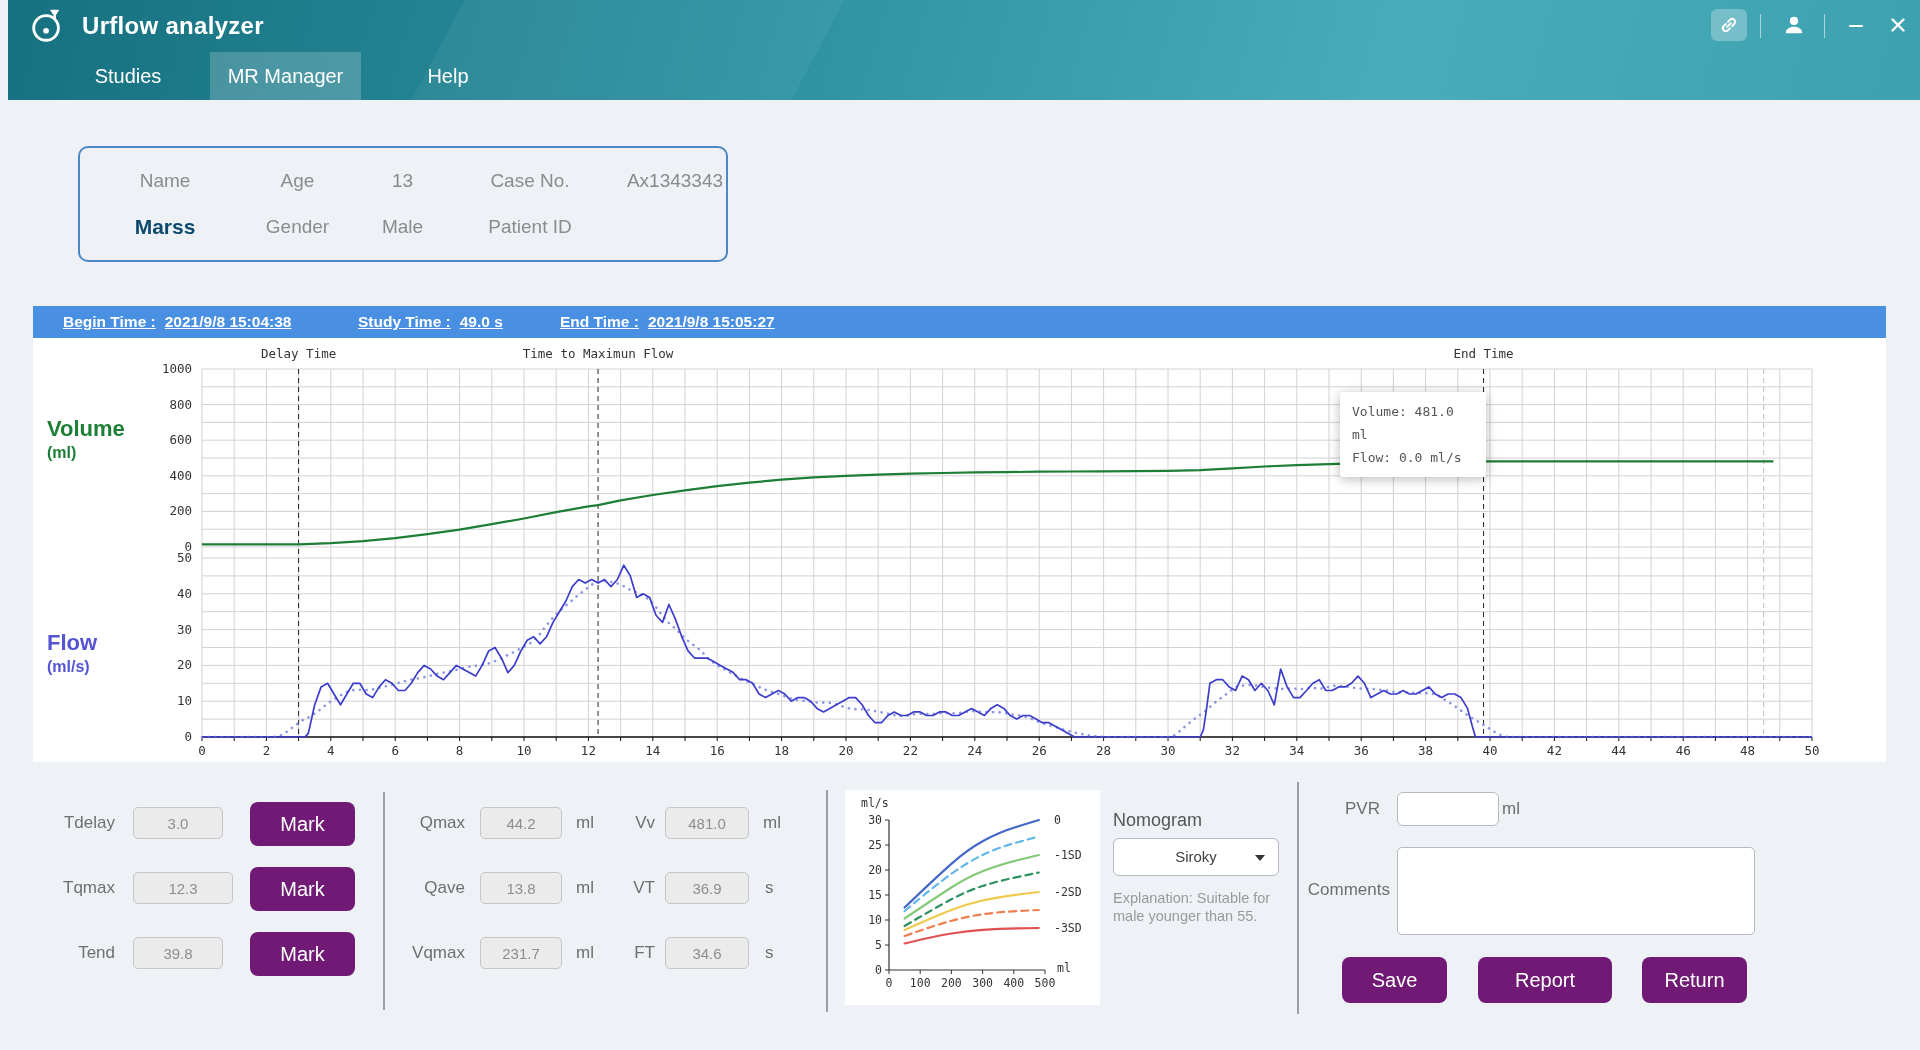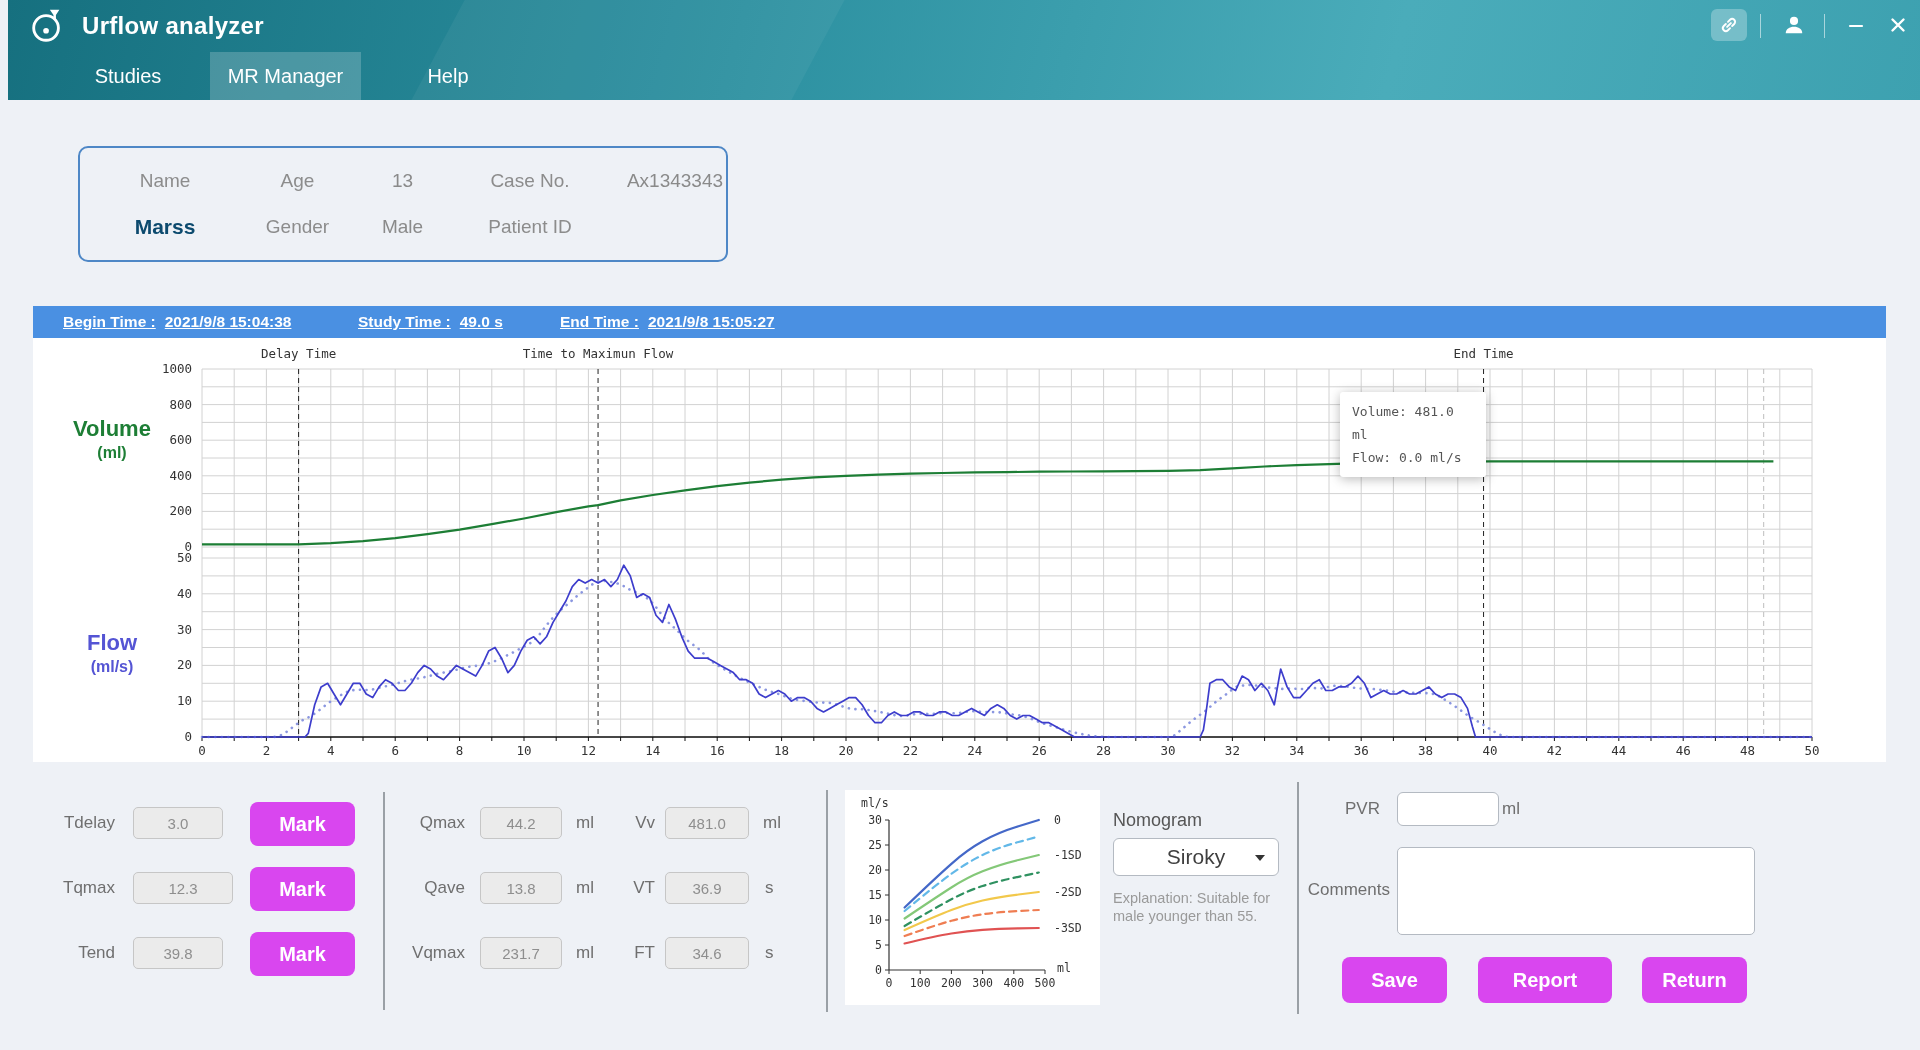--- a/index.html
+++ b/index.html
@@ -32,47 +32,47 @@
   .pc.value { color:#8a8a8a; }
   .pc.strong { font-size:21px; font-weight:bold; color:#0c4a6e; }
 
   
   .timebar { left:33px; top:306px; width:1853px; height:32px; background:#4a90e2; color:#fff; }
   .tb-item { position:absolute; top:0; height:32px; line-height:32px; font-size:15.5px; font-weight:600;text-decoration:underline; }
   .tb-item .val { margin-left:9px; font-weight:600; }
 
   
   .chart-panel { left:33px; top:338px; width:1853px; height:424px; background:#fff; }
-  .axis-title { position:absolute; width:130px; text-align:center; }
+  .axis-title { position:absolute; width:130px; }
   .axis-title .big { display:block; font-size:22px; font-weight:bold; }
   .axis-title .small { display:block; font-size:16px; font-weight:bold; margin-top:2px; }
   .vol-title { left:14px; top:78px; color:#1d7e35; }
   .flow-title { left:14px; top:292px; color:#5454d4; }
   #main-chart text { font-family:"DejaVu Sans Mono", monospace; font-size:12.5px; fill:#333; }
   .tooltip { left:1307px; top:54px; width:146px; background:#fff; border-radius:3px;
     box-shadow:0 2px 12px rgba(0,0,0,.28); padding:8px 12px;
     font-family:"DejaVu Sans Mono", monospace; font-size:13px; color:#555; line-height:23px; }
 
   
   .bottom { left:0; top:762px; width:1920px; height:288px; }
   .vdiv { position:absolute; width:2px; background:#9aa0a6; }
   .m-label { position:absolute; font-size:17px; color:#6f6f6f; line-height:32px; text-align:right; }
   .m-unit  { position:absolute; font-size:17px; color:#6f6f6f; line-height:32px; }
   .ginput { position:absolute; height:32px; background:#ebebeb; border:1px solid #c6c6c6;
     border-radius:5px; color:#8e8e8e; text-align:center; font-size:15px; font-family:inherit; }
   .winput { position:absolute; height:34px; background:#fff; border:1px solid #b4bac2;
     border-radius:6px; font-size:15px; color:#444; padding:0 8px; font-family:inherit; }
-  .cyan-btn { position:absolute; background:#d946ef; border:none; border-radius:8px;
-    color:#fff; font-size:20px; font-weight:700; cursor:pointer; font-family:inherit; }
+  .cyan-btn { position:absolute; background:#701a75; border:none; border-radius:8px;
+    color:#fff; font-size:20px; font-weight:400; cursor:pointer; font-family:inherit; }
   .nomo-chart { left:845px; top:28px; width:255px; height:215px; background:#fff; }
   #nomo-svg text { font-family:"DejaVu Sans Mono", monospace; font-size:11.5px; fill:#333; }
   .nomo-title { left:1113px; top:48px; font-size:18px; color:#555; }
   .select-box { left:1113px; top:76px; width:166px; height:38px; background:#fff;
     border:1px solid #b4bac2; border-radius:6px; line-height:36px; text-align:center;
-    font-size:21px; color:#3f3f3f; cursor:pointer; }
+    font-size:15px; color:#3f3f3f; cursor:pointer; }
   .select-box .caret { position:absolute; right:13px; top:16px; width:0; height:0;
     border-left:5px solid transparent; border-right:5px solid transparent; border-top:6px solid #333; }
   .explanation { left:1113px; top:128px; width:178px; font-size:14.5px; line-height:17.5px; color:#9a9a9a; }
   textarea.comments { left:1397px; top:85px; width:358px; height:88px; resize:none;
     background:#fff; border:1px solid #b4bac2; border-radius:5px; font-family:inherit; font-size:15px; padding:6px 8px; color:#444; }
 </style>
 </head>
 <body>
 
 <div class="app">

